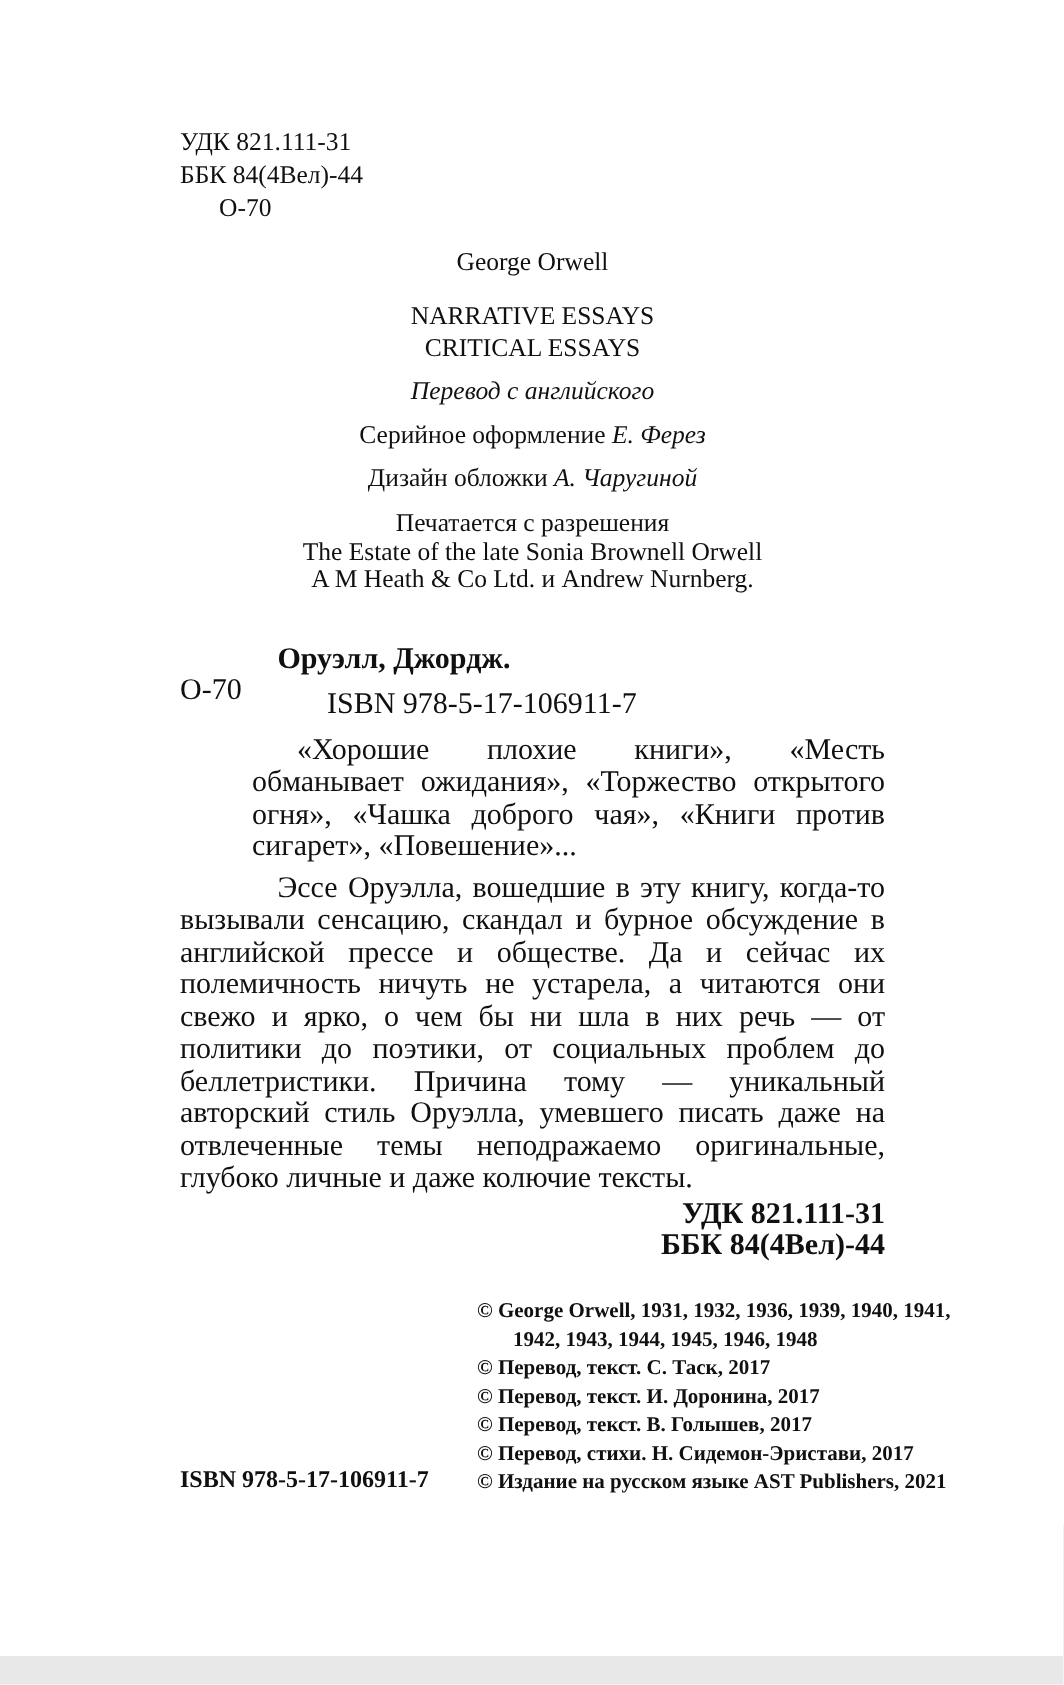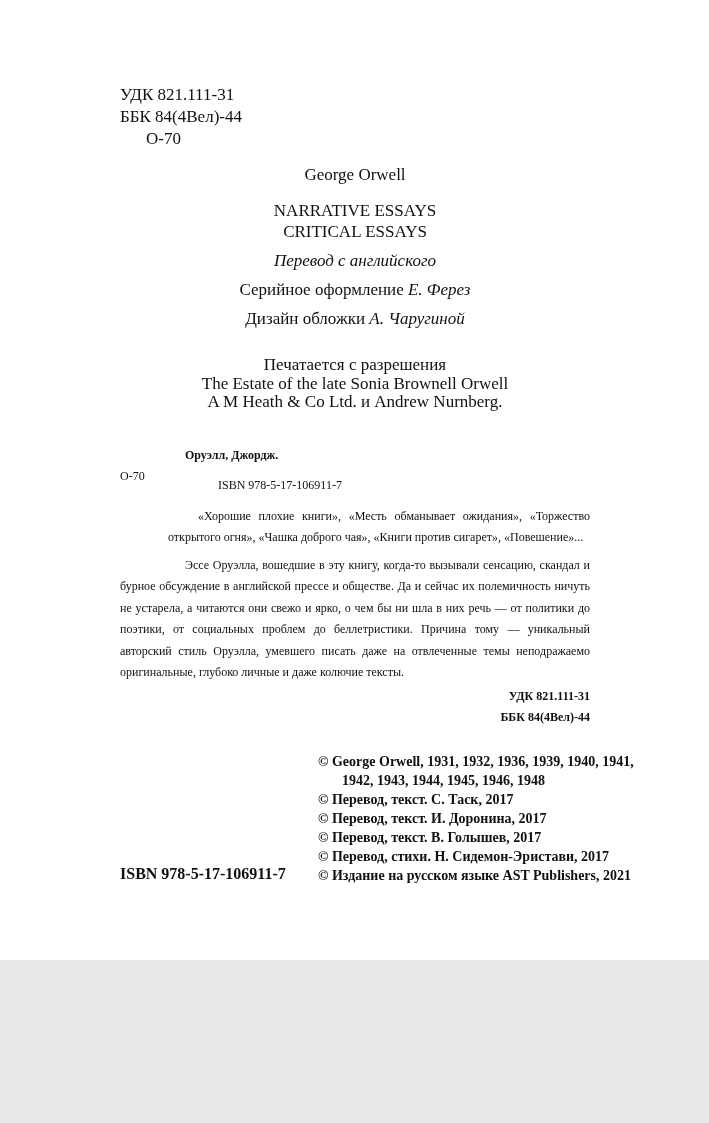--- a/index.html
+++ b/index.html
@@ -3,21 +3,21 @@
 <meta charset="utf-8">
 <style>
   html, body {
     margin: 0;
     padding: 0;
     background: #e8e8e8;
   }
   .page {
     position: relative;
     width: 709px;
-    height: 960px;
+    height: 1104px;
     margin: 0 auto;
     background: #ffffff;
     color: #101010;
     font-family: "Liberation Serif", "DejaVu Serif", serif;
     box-sizing: border-box;
     padding: 84px 119px 30px 120px;
     overflow: hidden;
   }
   p { margin: 0; }
 
@@ -28,24 +28,24 @@
 
   
   .title-block { text-align: center; font-size: 17px; }
   .series-line { margin-top: 8px; }
   .author-name { margin-top: 15px; }
   .book-title { line-height: 21px; }
   .bt1 { margin-top: 15px; }
   .trans-note { margin-top: 9px; font-style: italic; }
   .credit { margin-top: 9px; }
   .credit i { font-style: italic; }
-  .permission { margin-top: 27px; line-height: 18.5px; }
+  .permission { margin-top: 11px; line-height: 18.5px; }
 
   
-  .catalog { font-size: 12px; line-height: 21.5px; }
+  .catalog { font-size: 20px; line-height: 21.5px; }
   .catalog-author { margin-top: 33px; margin-left: 65px; font-weight: bold; }
   .catalog-entry-row { position: relative; }
   .catalog-code { position: absolute; left: 0; top: 0; }
   .catalog-entry { margin-left: 65px; text-indent: 30px; text-align: justify; }
   .catalog-isbn { margin-top: 9px; margin-left: 98px; }
   .annotation-quotes { margin-top: 9px; margin-left: 48px; text-indent: 30px; text-align: justify; }
   .annotation-main { margin-top: 6px; text-indent: 65px; text-align: justify; }
   .codes-right { margin-top: 2px; text-align: right; font-weight: bold; line-height: 21px; }
 
   

